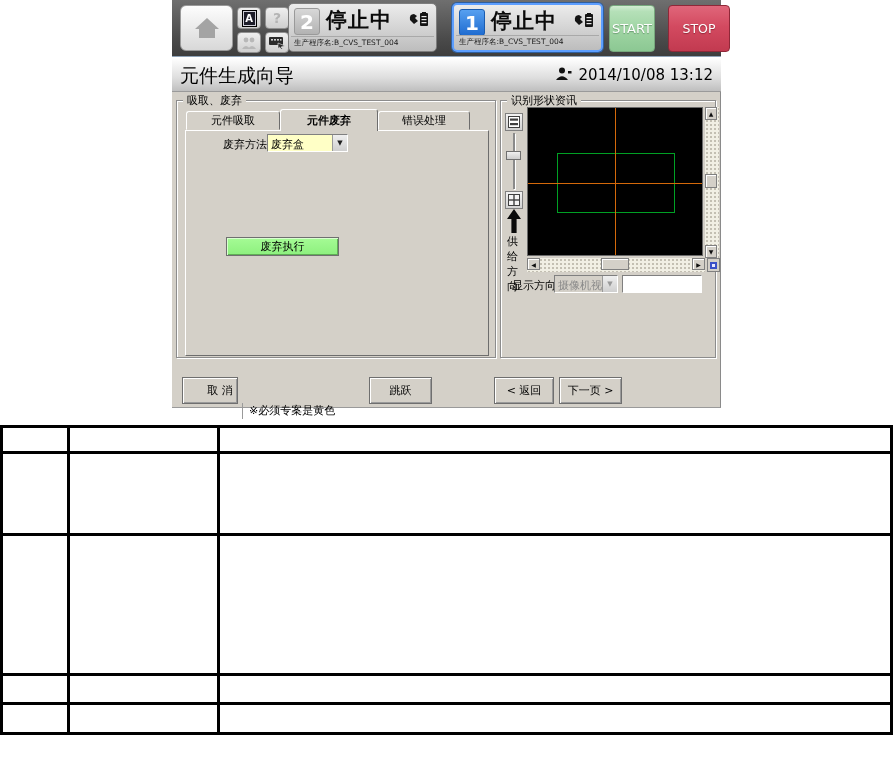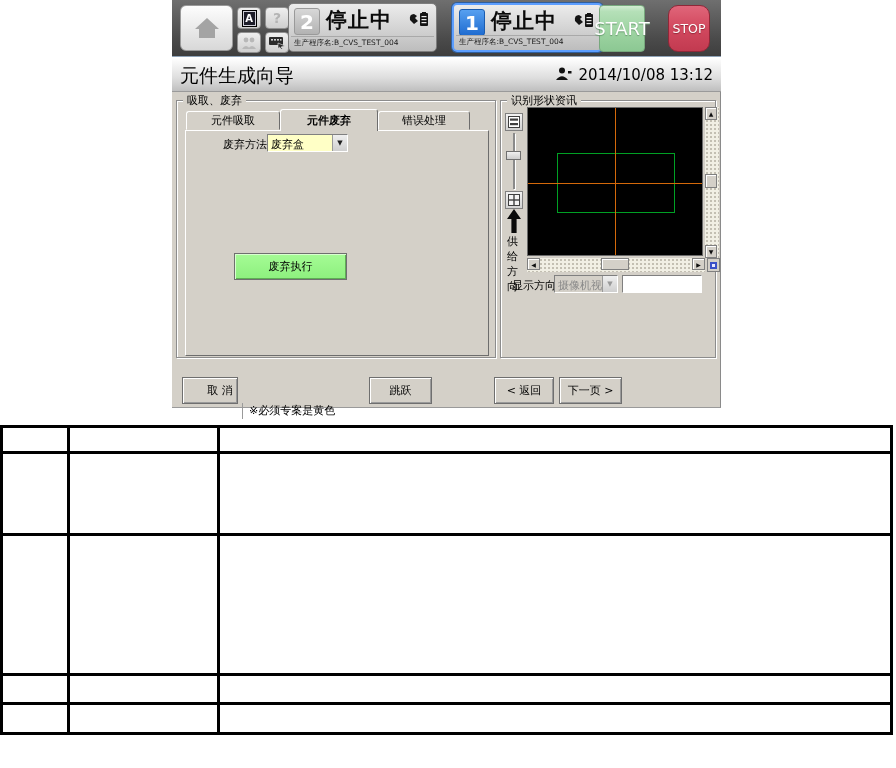--- a/index.html
+++ b/index.html
@@ -28,25 +28,25 @@
   .mpanel.active { border:2px solid #5c9eff; box-shadow:0 0 0 1px #2f5f9f; }
   .mnum { position:absolute; left:5px; top:4px; width:26px; height:27px; border-radius:3px;
           display:flex; align-items:center; justify-content:center; font-size:20px; font-weight:bold; color:#fff; }
   .mnum.gray { background:linear-gradient(180deg,#d8d8d8,#b2b2b2); border:1px solid #9a9a9a; }
   .mnum.blue { background:linear-gradient(180deg,#57a0f0,#1f6cd0); border:1px solid #1a5cb0; }
   .mstatus { position:absolute; left:37px; top:2px; font-size:21px; font-weight:bold; color:#0a0a0a; letter-spacing:1px; }
   .mprog { position:absolute; left:5px; bottom:3px; font-size:7.5px; color:#1a1a1a; white-space:nowrap; }
   .msep { position:absolute; left:2px; right:2px; bottom:14px; height:1px; background:#a9a9a9; }
   .micon { position:absolute; right:6px; top:7px; }
 
-  .start-btn { position:absolute; left:427px; top:5px; width:46px; height:47px; border-radius:4px;
+  .start-btn { position:absolute; left:437px; top:5px; width:46px; height:47px; border-radius:4px;
                background:linear-gradient(180deg,#d2ecd2 0%,#b5e0b8 12%,#9ed4a2 55%,#8cc893 100%);
-               border:1px solid #77a87d; color:#fff; font-size:18px; display:flex; align-items:center; justify-content:center;
+               border:1px solid #77a87d; color:#fff; font-size:13px; display:flex; align-items:center; justify-content:center;
                text-shadow:0 1px 1px #6a9a70; }
-  .stop-btn { position:absolute; left:496px; top:5px; width:42px; height:47px; border-radius:10px;
+  .stop-btn { position:absolute; left:496px; top:5px; width:62px; height:47px; border-radius:4px;
               background:linear-gradient(180deg,#e0667a 0%,#d34a60 45%,#c23a50 100%);
               border:1px solid #8f2838; color:#fff; font-size:12.5px; display:flex; align-items:center; justify-content:center;
               text-shadow:0 1px 1px #8f2838; }
 
   
   .titlebar { position:absolute; left:0; top:58px; width:549px; height:34px;
               background:linear-gradient(180deg,#ffffff,#dedede 60%,#bfbfbf); border-bottom:1px solid #9a9a9a; }
   .wiz-title { position:absolute; left:8px; top:5px; font-size:19px; color:#000; }
   .tb-user { position:absolute; left:384px; top:9px; }
   .tb-date { position:absolute; right:8px; top:8px; font-size:15px; color:#000; }
@@ -71,24 +71,24 @@
   .fld-label { position:absolute; font-size:11px; color:#000; }
   .combo { position:absolute; height:18px; border:1px solid; border-color:#808080 #ffffff #ffffff #808080;
            background:#fff; display:flex; }
   .combo .val { flex:1; font-size:11px; padding:2px 3px; overflow:hidden; white-space:nowrap; }
   .combo .arrow { width:15px; background:linear-gradient(180deg,#efefef,#cfcfcf); border-left:1px solid #9a9a9a;
                   display:flex; align-items:center; justify-content:center; font-size:7px; color:#202020; }
   .combo.yellow .val { background:#ffffc6; }
   .combo.gray .val { background:#d4d0c8; color:#8a8a8a; }
   .combo.gray .arrow { color:#9a9a9a; }
 
-  .exec-btn { position:absolute; left:48px; top:106px; width:113px; height:27px;
+  .exec-btn { position:absolute; left:40px; top:106px; width:113px; height:19px;
               background:linear-gradient(180deg,#a5fb95,#8df07e); border:1px solid #6f6f6f;
               box-shadow:inset 1px 1px 0 #d9ffd0, inset -1px -1px 0 #5fae55;
-              font-size:11px; color:#000; display:flex; align-items:center; justify-content:center;margin-top:16px; }
+              font-size:11px; color:#000; display:flex; align-items:center; justify-content:center; }
   .instr { position:absolute; left:40px; top:147px; width:250px; text-align:center; font-size:11px; color:#000; }
   .icon-btn { width:18px; height:18px; background:linear-gradient(180deg,#f2f2f2,#d2d2d2); border:1px solid #808080;
               display:flex; align-items:center; justify-content:center; }
   .slider-track { position:absolute; left:12px; top:32px; width:2px; height:56px; background:#8a8a8a; box-shadow:1px 1px 0 #fff; }
   .slider-thumb { position:absolute; left:5px; top:50px; width:15px; height:9px;
                   background:linear-gradient(180deg,#f0f0f0,#cdcdcd); border:1px solid #707070; }
   .grid-btn { position:absolute; left:4px; top:90px; }
   .zoom-btn { position:absolute; left:4px; top:12px; }
   .feed-arrow { position:absolute; left:5px; top:108px; }
   .feed-label { position:absolute; left:6px; top:133px; width:13px; font-size:11px; line-height:15px; word-break:break-all; color:#000; }

